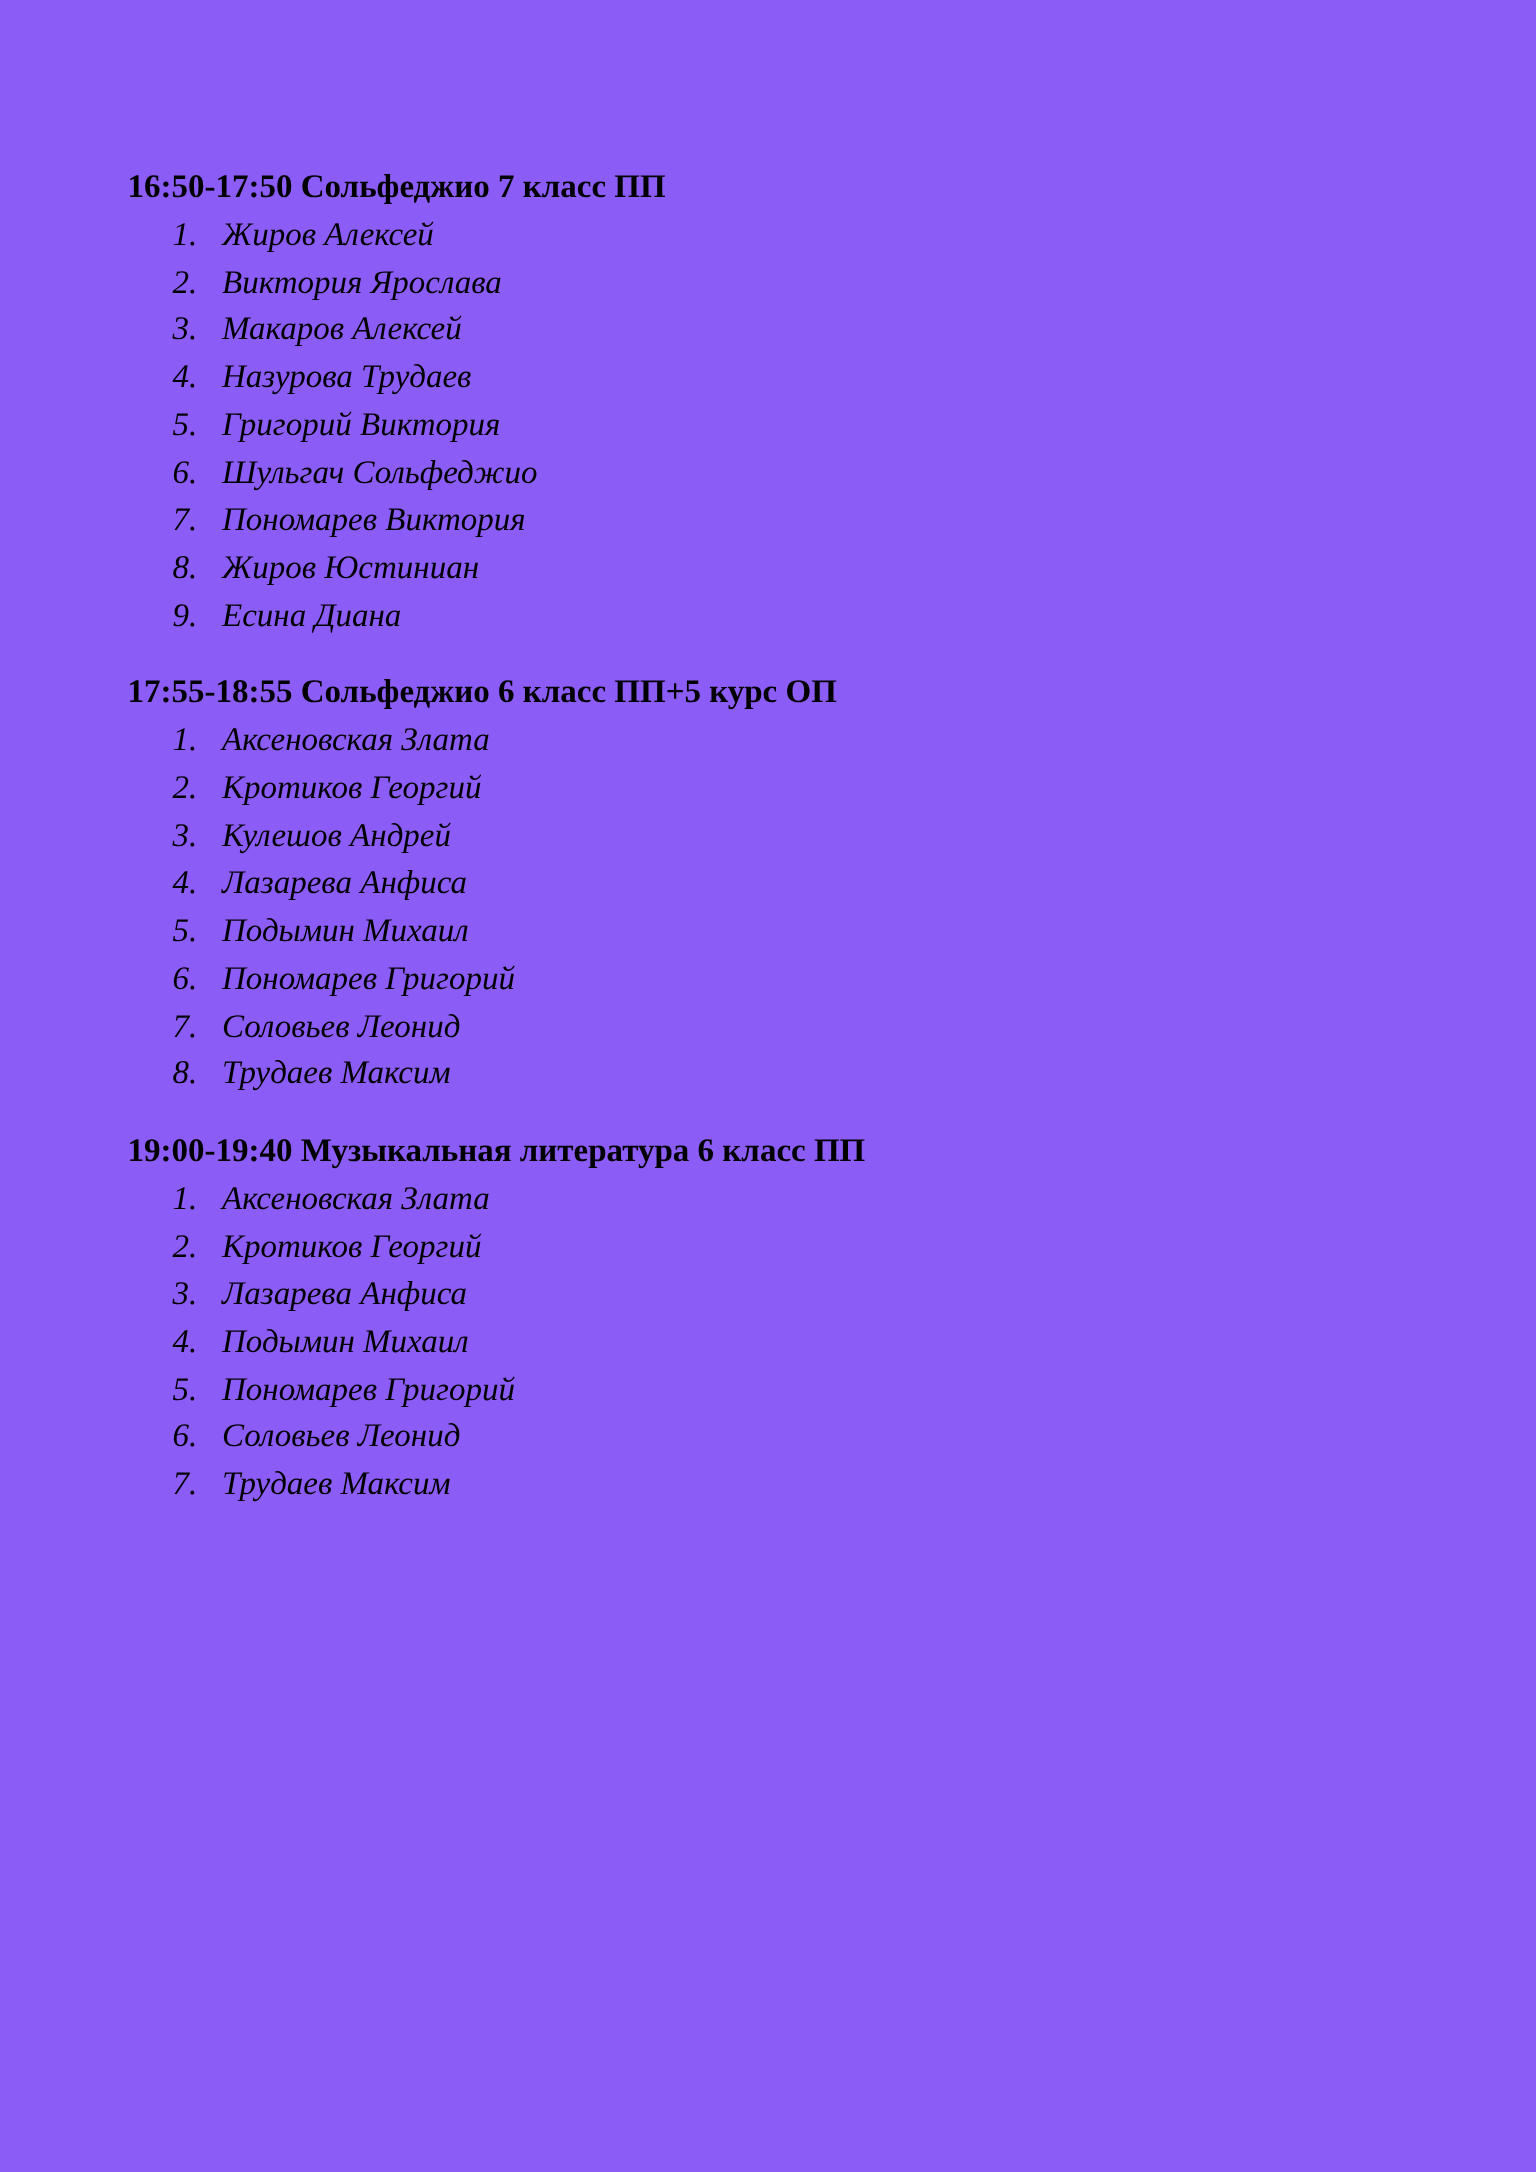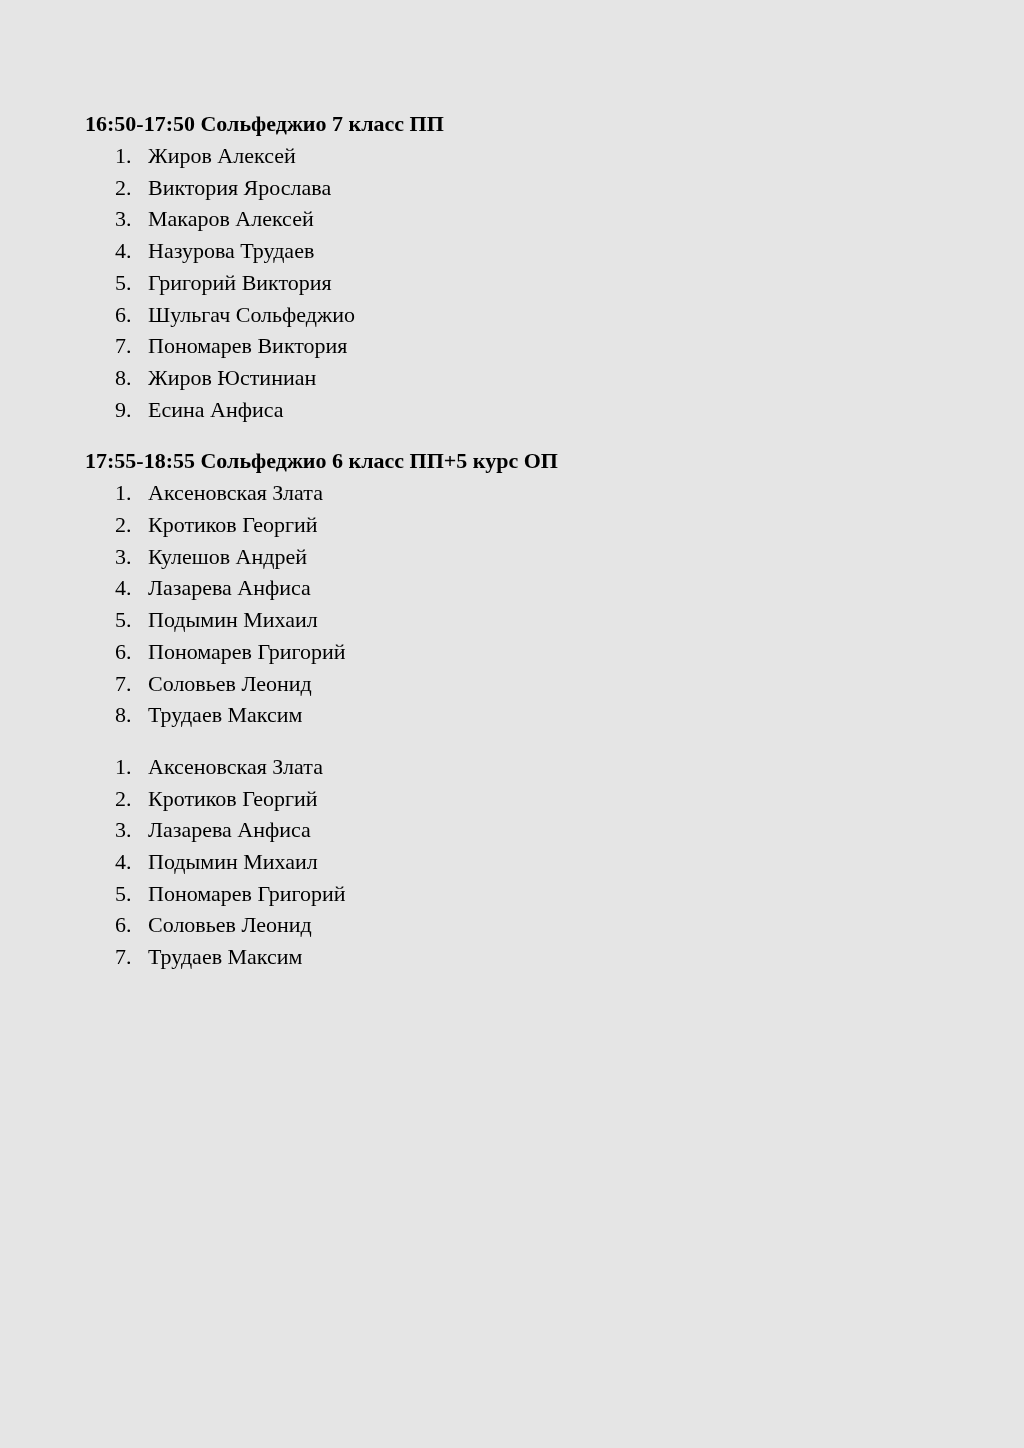--- a/index.html
+++ b/index.html
@@ -4,21 +4,21 @@
 <style>
   html, body {
     margin: 0;
     padding: 0;
     background: #ffffff;
   }
   .page {
     position: relative;
     width: 1024px;
     height: 1448px;
-    background: #e5e5e5;
+    background: #8b5cf6;
     color: #000000;
     font-family: "Liberation Serif", "DejaVu Serif", serif;
     box-sizing: border-box;
     padding: 108px 60px 0 85px;
     overflow: hidden;
   }
   .section {
     margin: 0 0 0 0;
   }
   .section + .section {
@@ -35,20 +35,21 @@
     list-style: none;
     counter-reset: student;
     margin: 0;
     padding: 0 0 0 30px;
   }
   ol.student-list li {
     counter-increment: student;
     font-size: 22px;
     line-height: 31.7px;
     white-space: nowrap;
+    font-style: italic;
   }
   ol.student-list li::before {
     content: counter(student) ".";
     display: inline-block;
     width: 33px;
   }
 </style>
 </head>
 <body>
 
@@ -57,37 +58,38 @@
       <h2 class="section-heading">16:50-17:50 Сольфеджио 7 класс ПП</h2>
       <ol class="student-list">
         <li>Жиров Алексей</li>
         <li>Виктория Ярослава</li>
         <li>Макаров Алексей</li>
         <li>Назурова Трудаев</li>
         <li>Григорий Виктория</li>
         <li>Шульгач Сольфеджио</li>
         <li>Пономарев Виктория</li>
         <li>Жиров Юстиниан</li>
-        <li>Есина Анфиса</li>
+        <li>Есина Диана</li>
       </ol>
     </section>
     <section class="section">
       <h2 class="section-heading">17:55-18:55 Сольфеджио 6 класс ПП+5 курс ОП</h2>
       <ol class="student-list">
         <li>Аксеновская Злата</li>
         <li>Кротиков Георгий</li>
         <li>Кулешов Андрей</li>
         <li>Лазарева Анфиса</li>
         <li>Подымин Михаил</li>
         <li>Пономарев Григорий</li>
         <li>Соловьев Леонид</li>
         <li>Трудаев Максим</li>
       </ol>
     </section>
     <section class="section">
+      <h2 class="section-heading">19:00-19:40 Музыкальная литература 6 класс ПП</h2>
       <ol class="student-list">
         <li>Аксеновская Злата</li>
         <li>Кротиков Георгий</li>
         <li>Лазарева Анфиса</li>
         <li>Подымин Михаил</li>
         <li>Пономарев Григорий</li>
         <li>Соловьев Леонид</li>
         <li>Трудаев Максим</li>
       </ol>
     </section>

